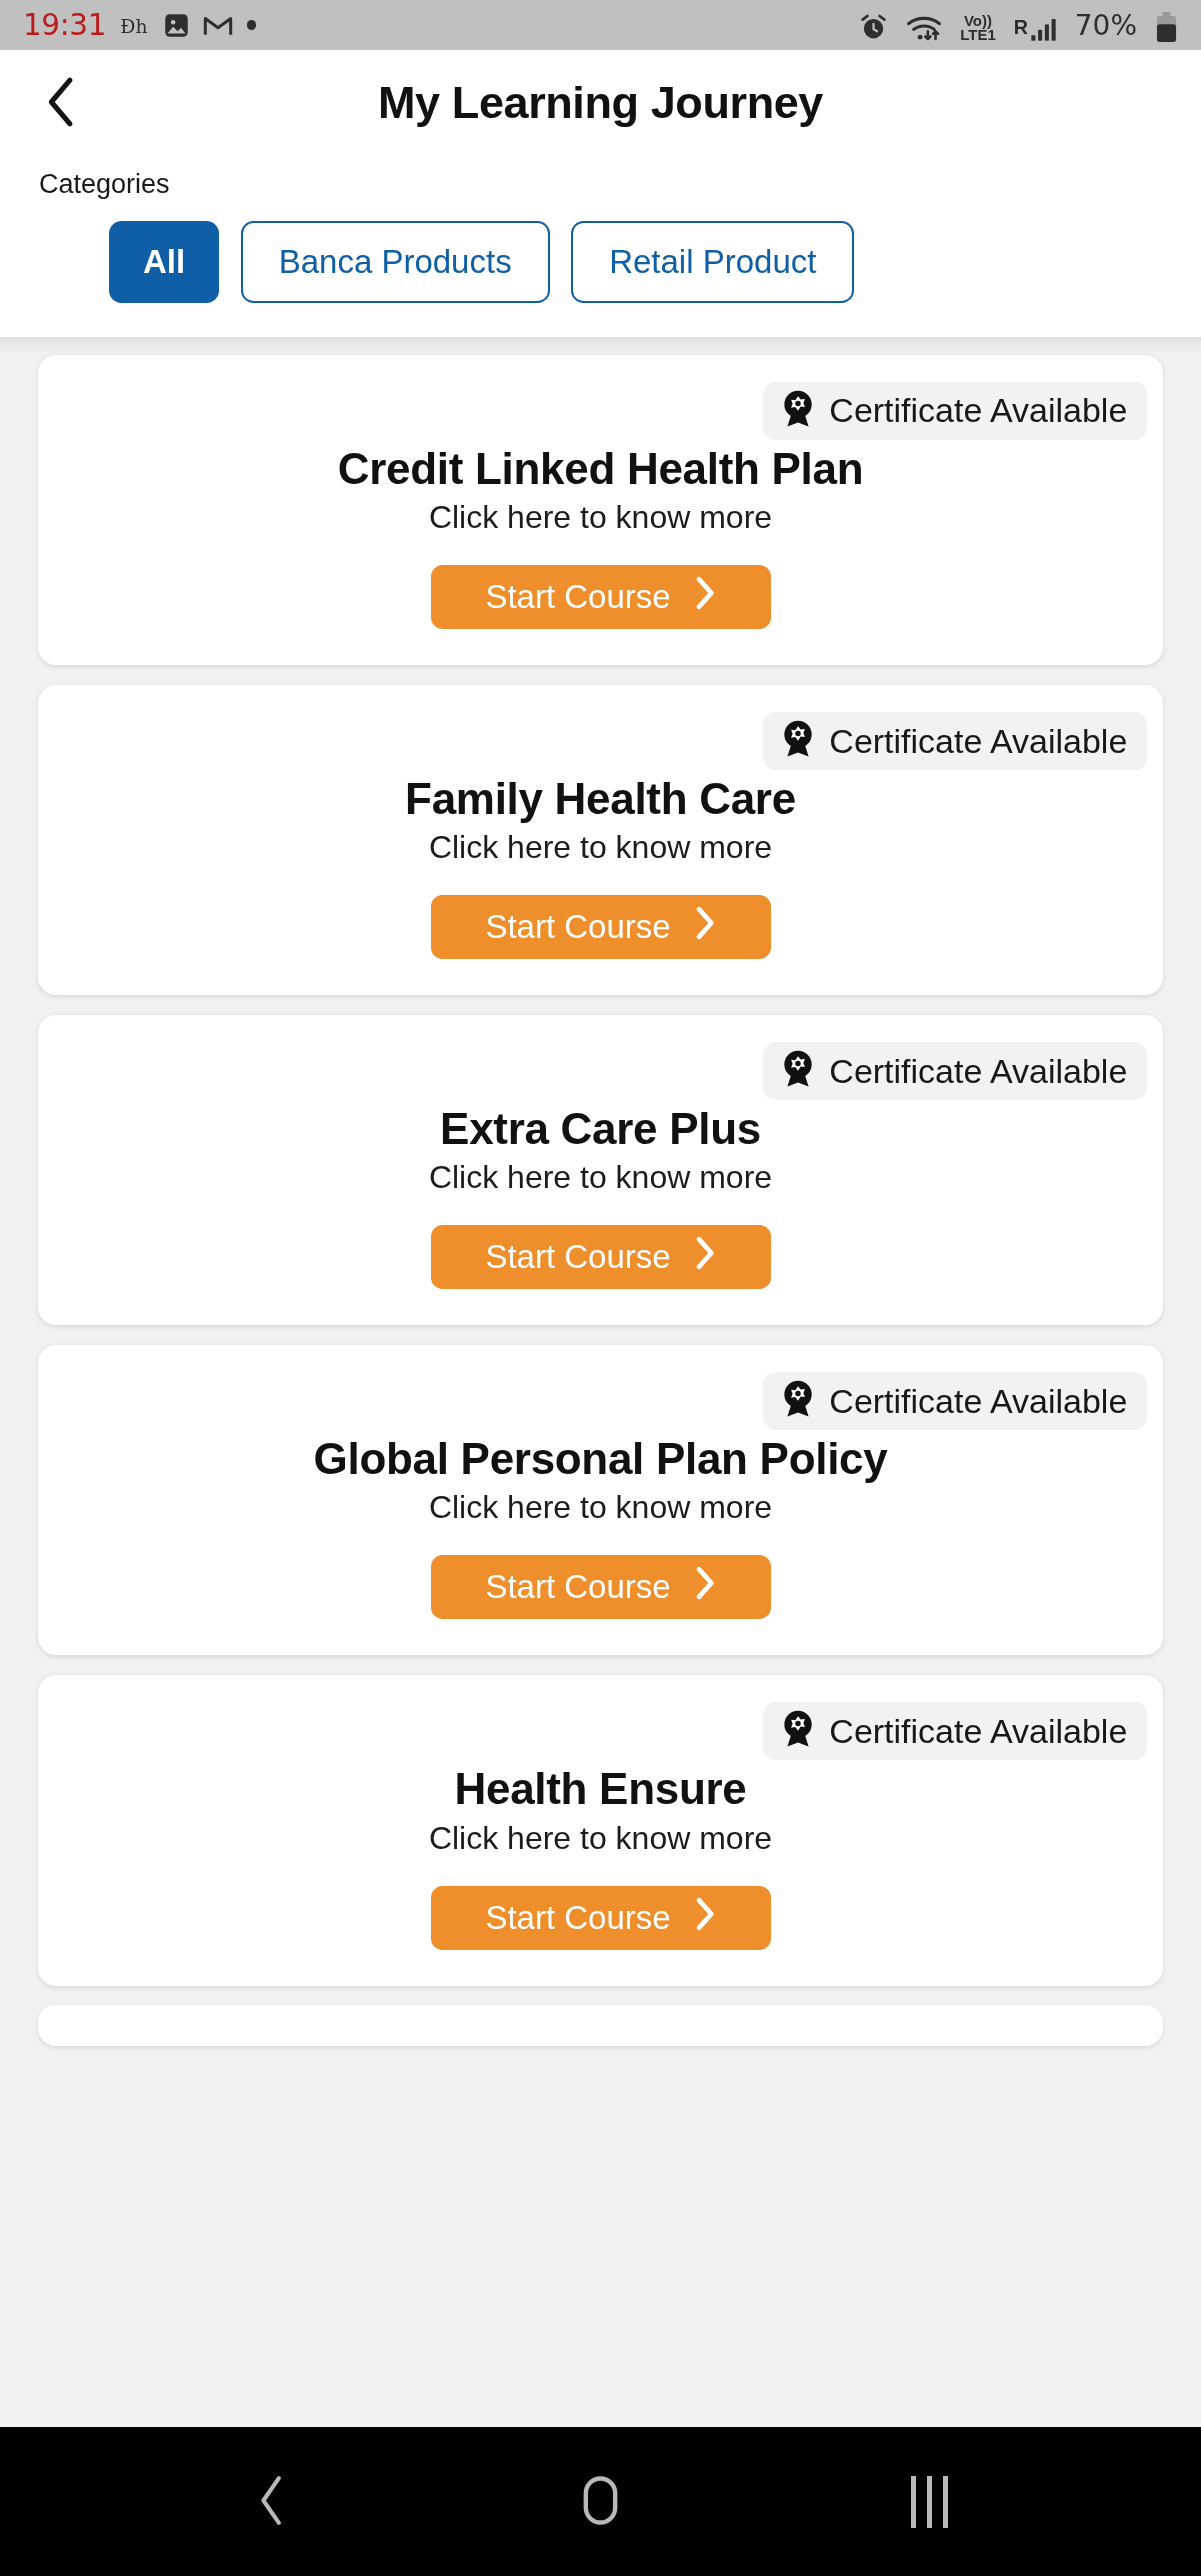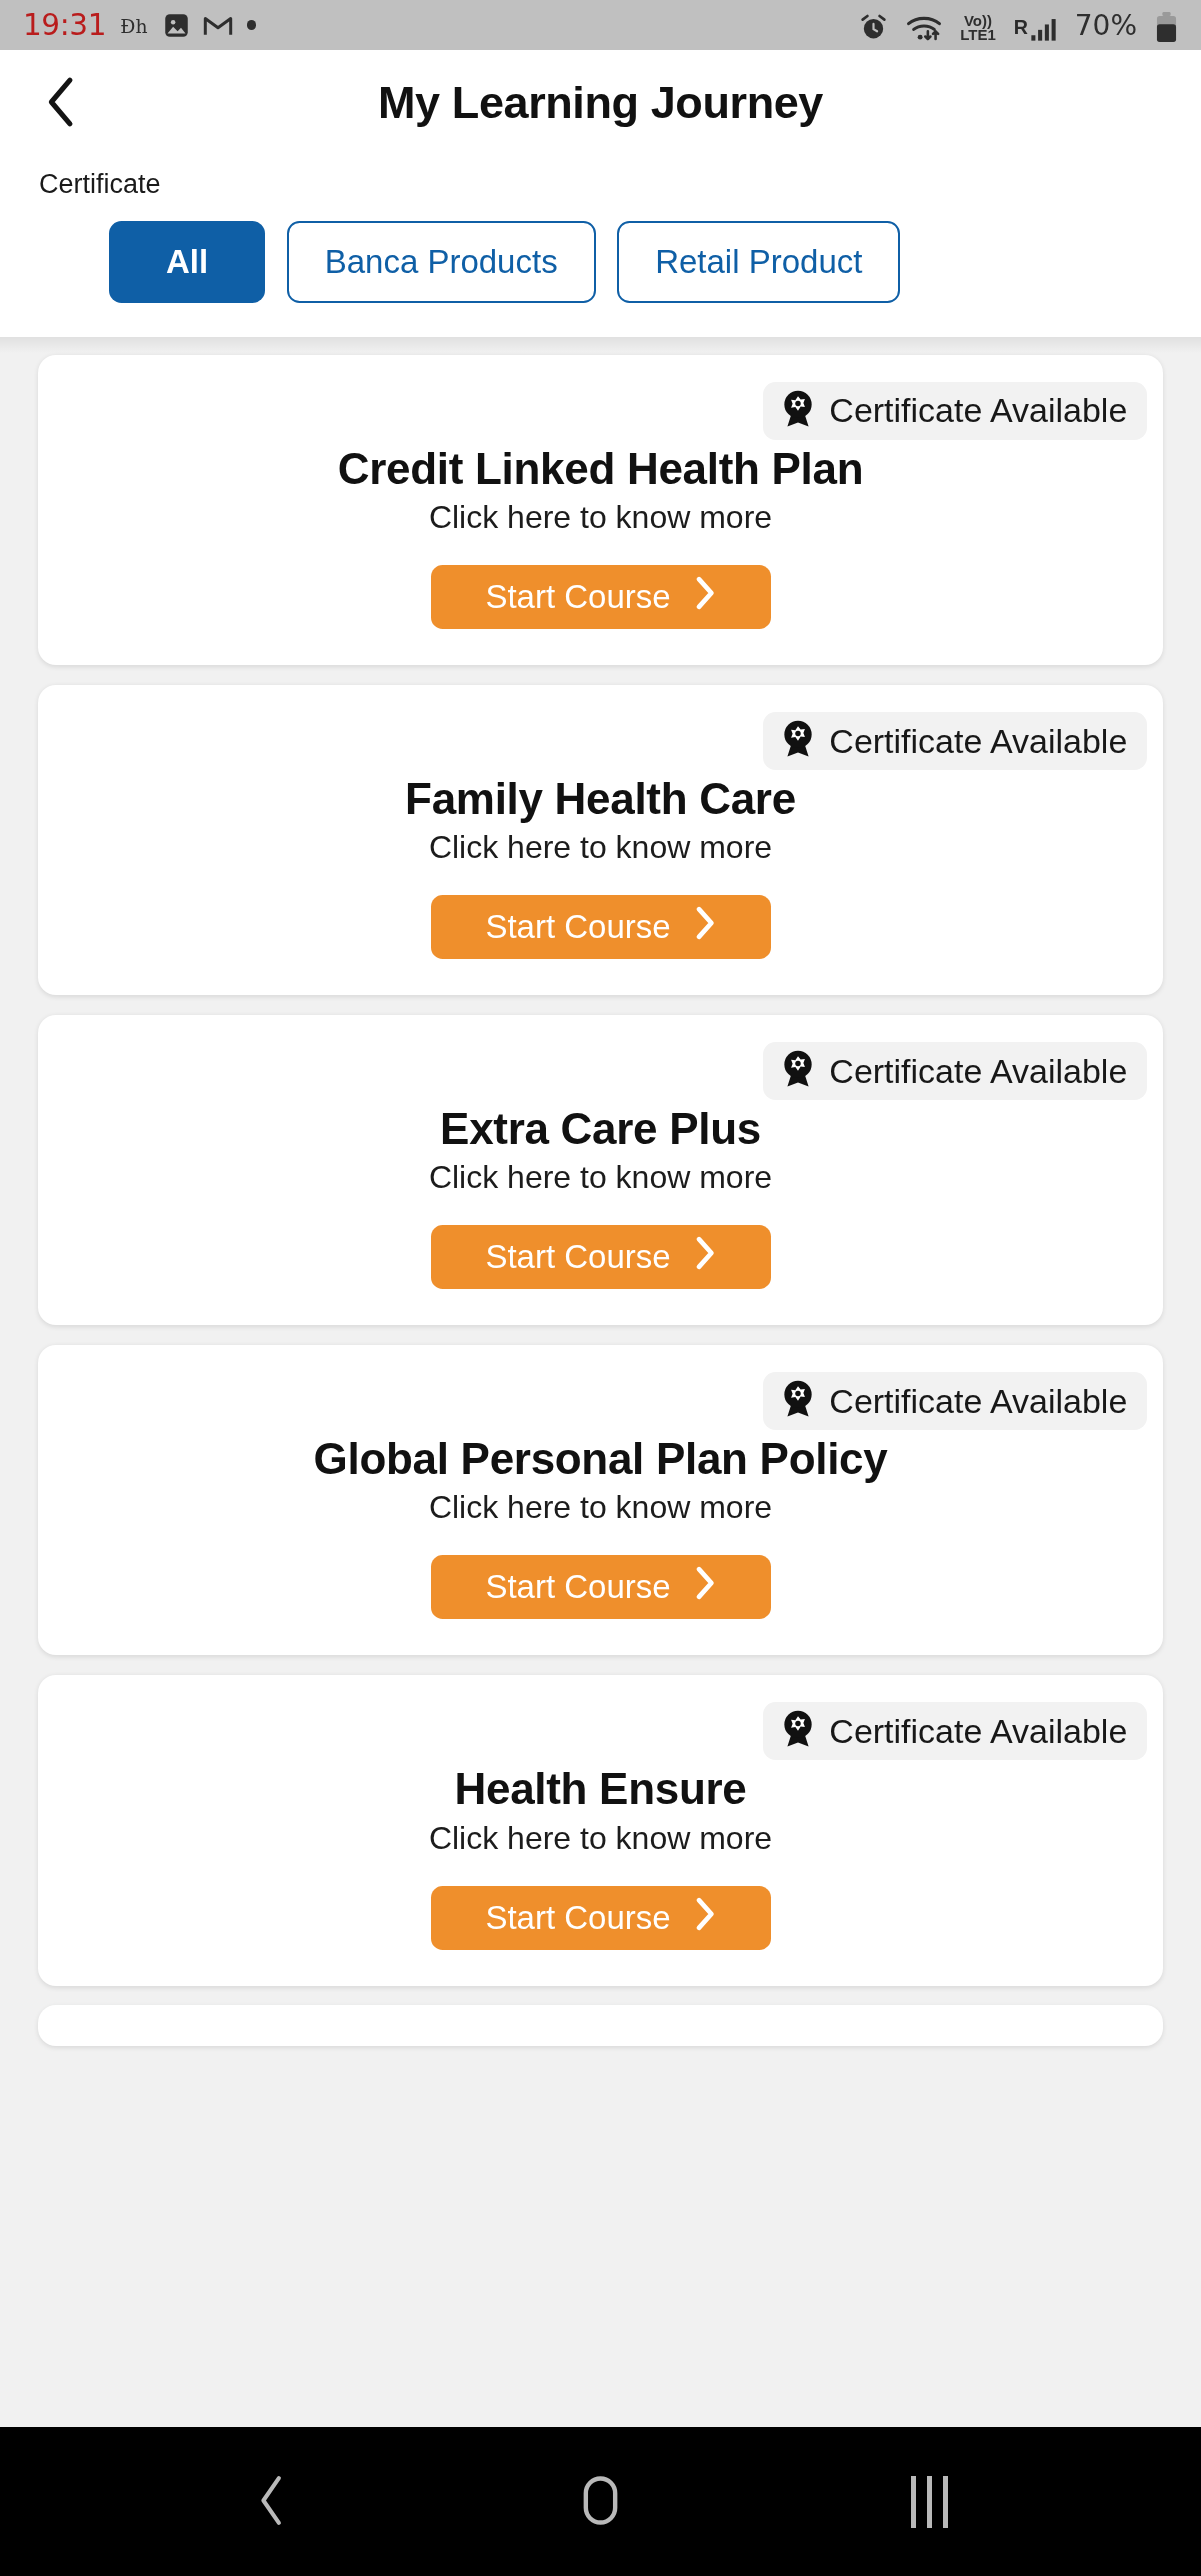--- a/index.html
+++ b/index.html
@@ -45,21 +45,21 @@
   
   .catwrap{ background:#ffffff; padding:12.5px 0 34px 0; }
   .cat-label{ font-size:27px; color:#1a1a1a; padding:0 0 21.5px 39px;
               font-family:"Liberation Sans Narrow","Liberation Sans",sans-serif; }
   .chips{ display:flex; gap:21.5px; padding-left:109px; overflow:hidden; }
   .chip{
     flex:0 0 auto; border-radius:12.5px; display:flex; align-items:center; justify-content:center;
     font-size:33px; height:82px; padding:0 36px; white-space:nowrap;
     font-family:"Liberation Sans Narrow","Liberation Sans",sans-serif;
   }
-  .chip.on{ background:#0f5fa6; color:#ffffff; font-weight:700; padding:0 57px; }
+  .chip.on{ background:#0f5fa6; color:#ffffff; font-weight:700; padding:0 34px; }
   .chip.off{ background:#ffffff; color:#0f5fa6; border:2.7px solid #0f5fa6; }
 
   .hdr-shadow{ height:16px; width:100%;
     background:linear-gradient(to bottom, rgba(0,0,0,.07), rgba(0,0,0,0)); }
 
   
   .list{ padding:1.8px 0 0 0; }
   .card{
     position:relative; background:#ffffff; border-radius:18px;
     margin:0 38px 19.7px 38px; padding:30px 27px 36px 27px;
@@ -175,21 +175,21 @@
       <span>
         <svg width="41" height="54" viewBox="0 0 24 32">
             <path d="M17 3L6 16l11 13" stroke="#141414" stroke-width="3" fill="none" stroke-linecap="round" stroke-linejoin="round"></path>
           </svg>
       </span>
     </div>
     <div class="page-title">My Learning Journey</div>
   </div>
 
   <div class="catwrap">
-    <div class="cat-label">Certificate</div>
+    <div class="cat-label">Categories</div>
     <div class="chips">
       <div class="chip on">All</div>
       <div class="chip off">Banca Products</div>
       <div class="chip off">Retail Product</div>
     </div>
   </div>
   <div class="hdr-shadow"></div>
 
   <div class="list">
 

